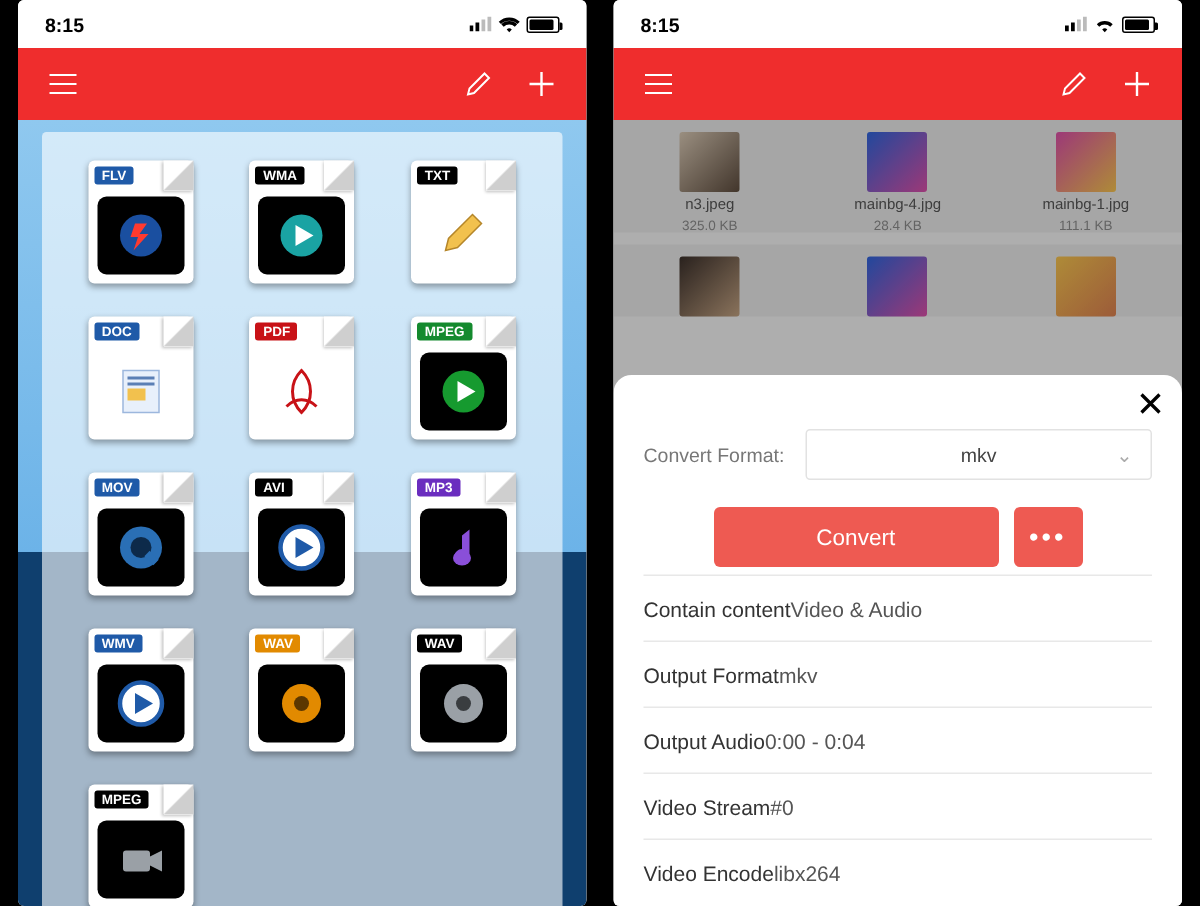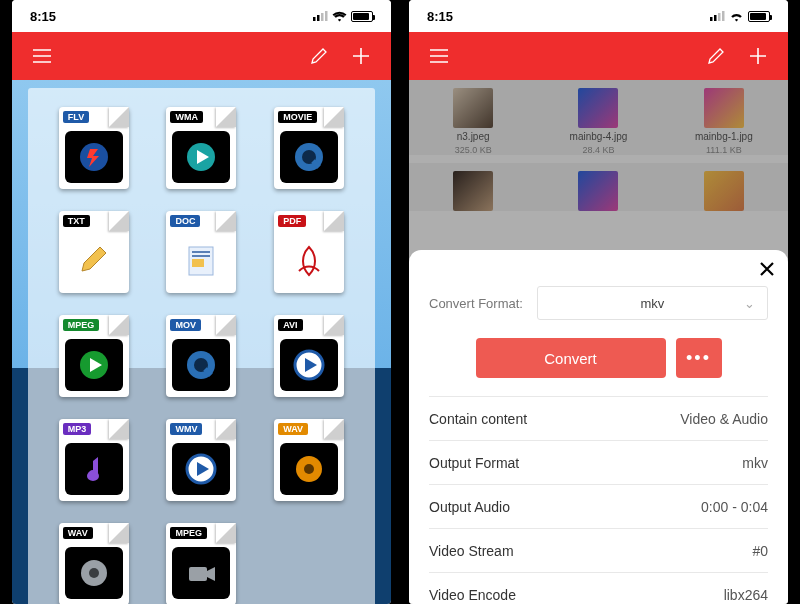--- a/index.html
+++ b/index.html
@@ -34,24 +34,24 @@
 .timg{width:40px;height:40px;border-radius:2px}
 .tname{font-size:10px;color:#555}
 .tsize{font-size:9px;color:#8b8b8b}
 .thumbs2{margin-top:8px}
 .overlay{position:absolute;left:0;right:0;top:0;bottom:0;background:rgba(0,0,0,.28)}
 .sheet{position:absolute;left:0;right:0;top:170px;bottom:0;background:#fff;border-radius:12px 12px 0 0;padding:14px 20px 0;display:flex;flex-direction:column}
 .close{position:absolute;right:12px;top:10px;cursor:pointer}
 .fmt-row{display:flex;align-items:center;gap:14px;margin:22px 0 18px;font-size:13px;color:#777}
 .select{flex:1;border:1px solid #e2e2e2;height:34px;border-radius:3px;display:flex;align-items:center;justify-content:center;gap:10px;font-size:13px;color:#444;cursor:pointer;position:relative}
 .select .caret{position:absolute;right:12px;color:#aaa}
-.btn-row{display:flex;gap:10px;justify-content:center;margin-bottom:18px}
+.btn-row{display:flex;gap:10px;justify-content:center;margin-bottom:5px}
 .btn-convert{background:#ee5a52;color:#fff;border:none;height:40px;width:190px;border-radius:4px;font-size:15px;cursor:pointer}
 .btn-more{background:#ee5a52;color:#fff;border:none;height:40px;width:46px;border-radius:4px;cursor:pointer;font-size:18px;letter-spacing:2px}
-.detail{border-top:1px solid #e8e8e8;display:flex;justify-content:space-between;align-items:center;height:44px;font-size:14px;color:#333}
+.detail{border-top:1px solid #e8e8e8;display:flex;justify-content:flex-start;align-items:center;height:44px;font-size:14px;color:#333}
 .detail .v{color:#555}
 </style>
 </head>
 <body>
 
 <div class="stage">
 
   <div class="phone">
     <div class="statusbar">
       <span>8:15</span>
@@ -116,34 +116,20 @@
                   <circle cx="18" cy="18" r="14" fill="#1aa3a3"></circle>
                   <path d="M14 11 L26 18 L14 25 Z" fill="#fff"></path>
                 </svg>
               </div>
             </div>
           </div>
           <div class="fileicon">
             <div class="fi">
               <div class="page"></div>
               <div class="fold"></div>
-              <div class="tag" style="background:#000">MOVIE</div>
-              <div class="body" style="background:#000">
-                <svg viewBox="0 0 36 36">
-                  <circle cx="18" cy="18" r="14" fill="#2a6fb5"></circle>
-                  <circle cx="18" cy="18" r="7" fill="#0d2a4a"></circle>
-                  <path d="M22 22 L28 28" stroke="#2a6fb5" stroke-width="5"></path>
-                </svg>
-              </div>
-            </div>
-          </div>
-          <div class="fileicon">
-            <div class="fi">
-              <div class="page"></div>
-              <div class="fold"></div>
               <div class="tag" style="background:#000">TXT</div>
               <div class="body" style="background:#fff">
                 <svg viewBox="0 0 36 36">
                   <path d="M6 28 L8 20 L24 4 L30 10 L14 26 Z" fill="#f2c14e" stroke="#b5862a"></path>
                 </svg>
               </div>
             </div>
           </div>
           <div class="fileicon">
             <div class="fi">

